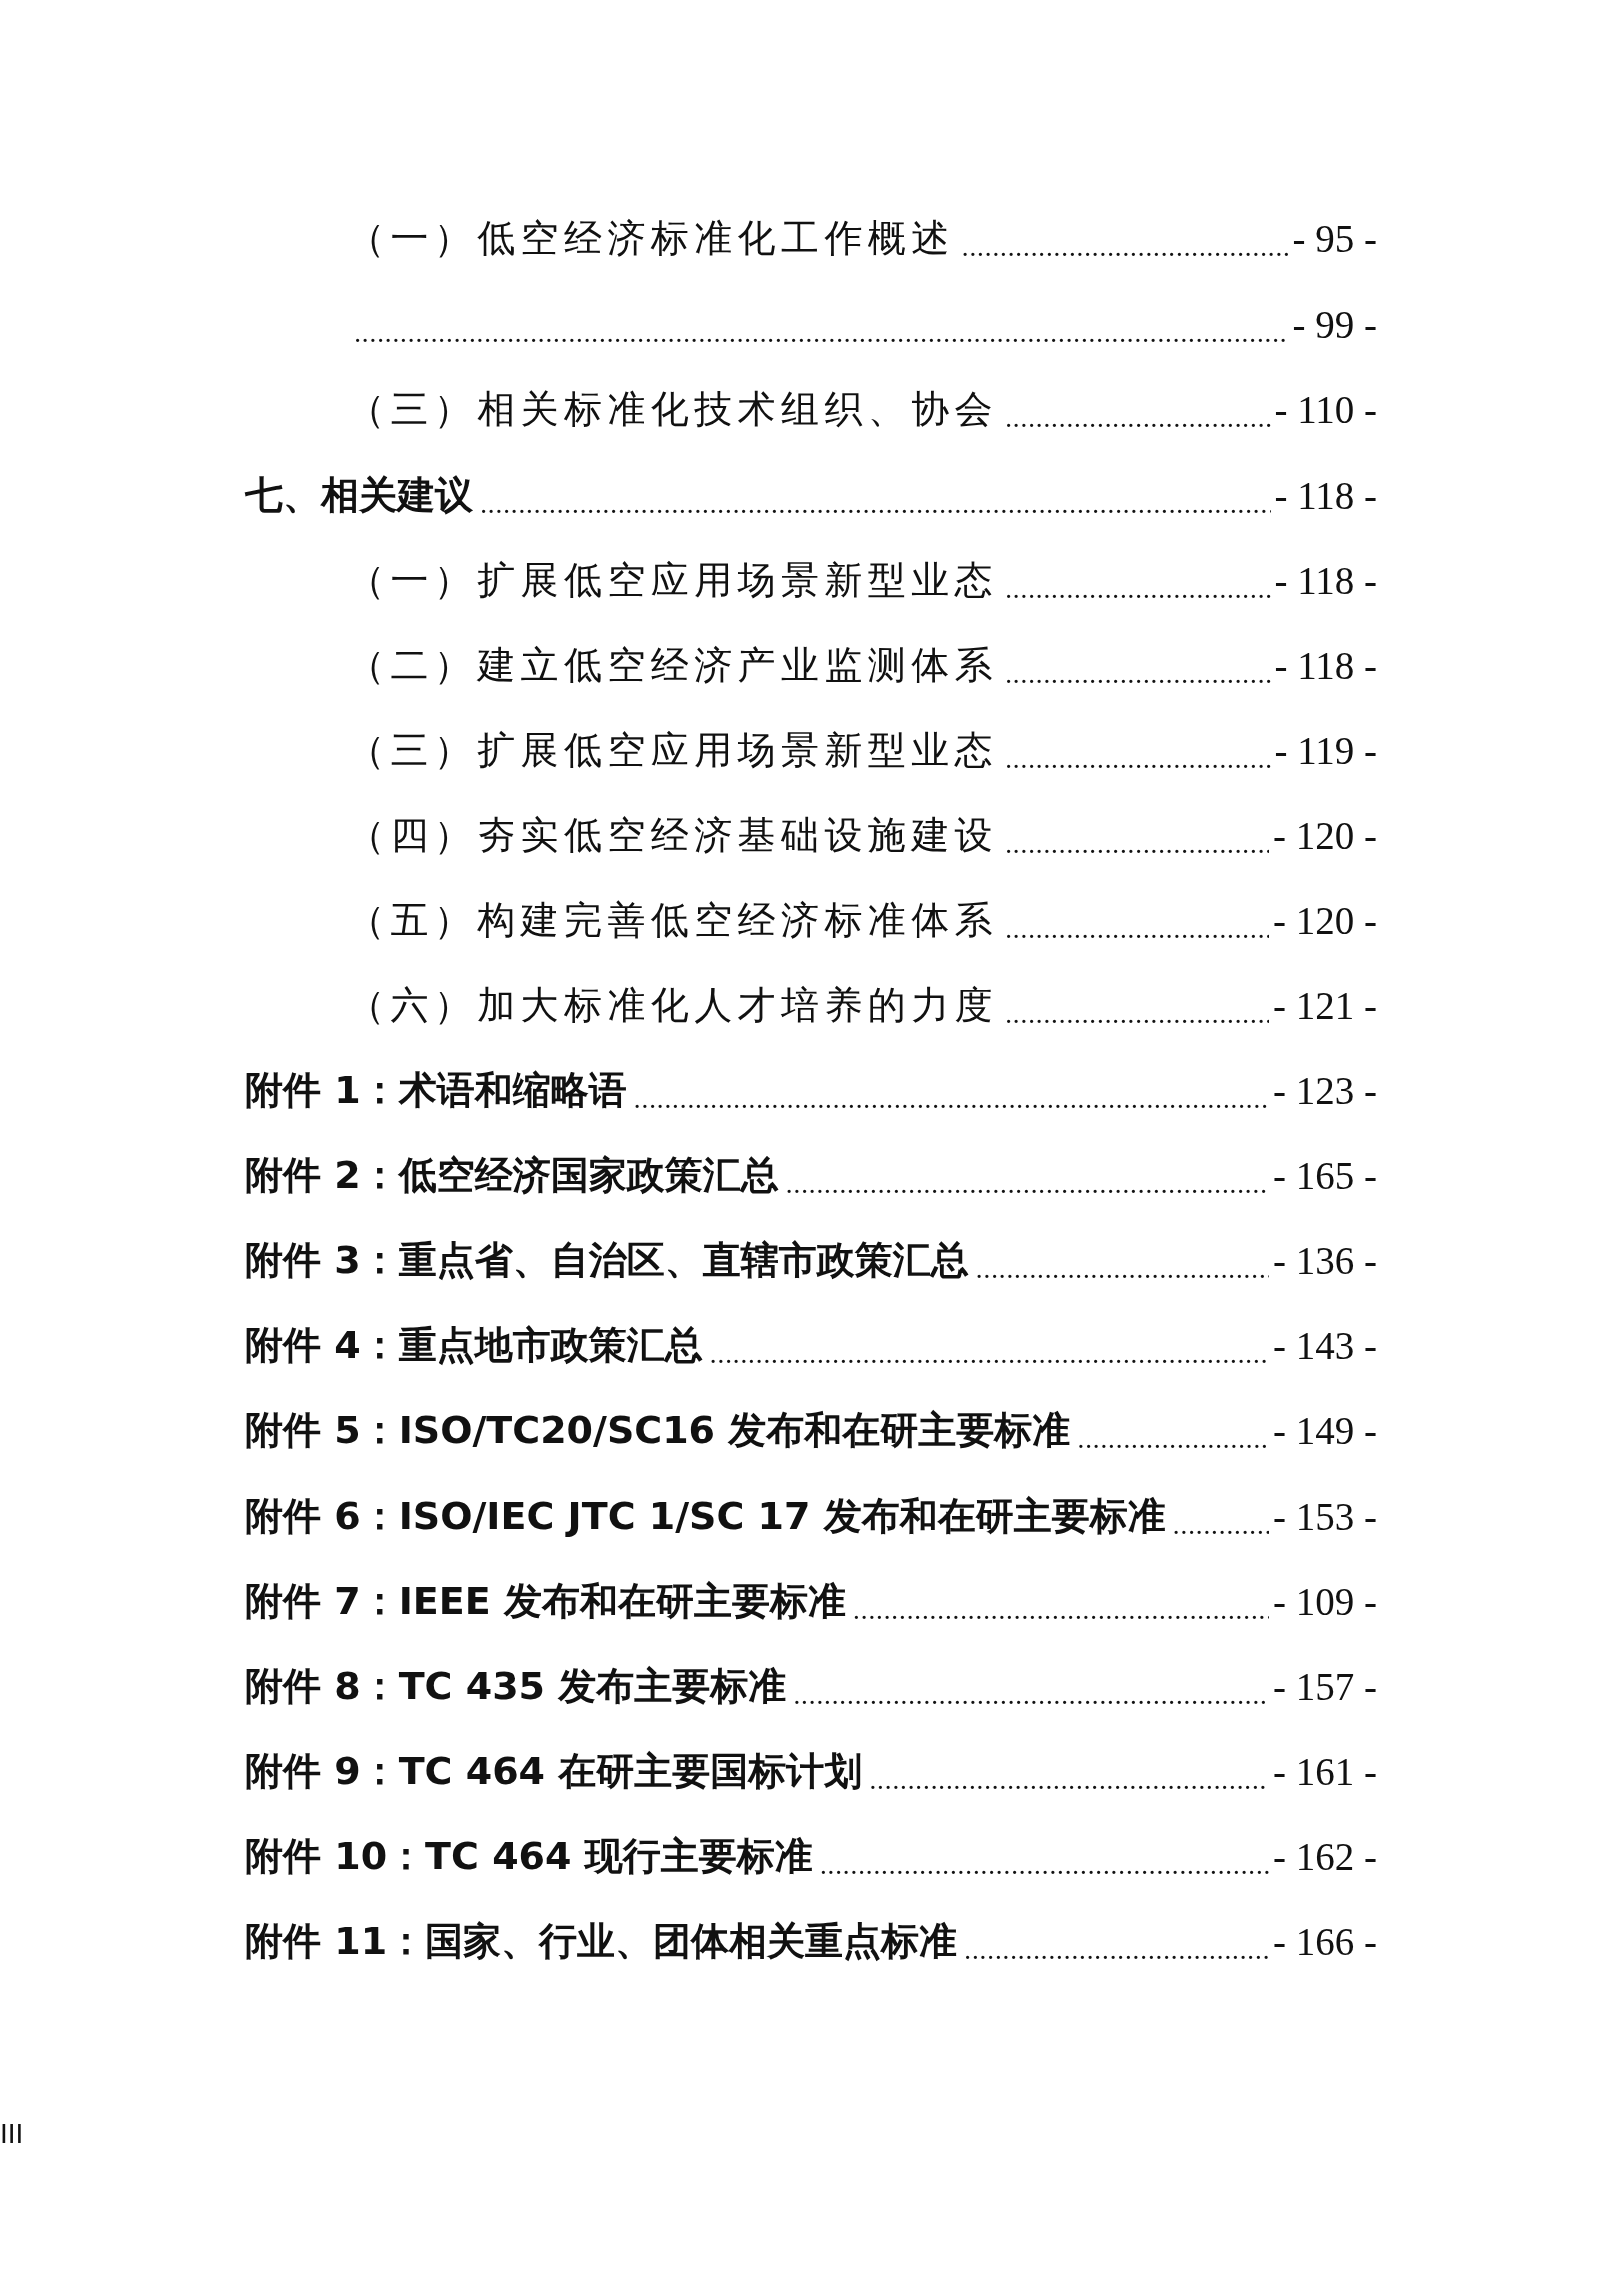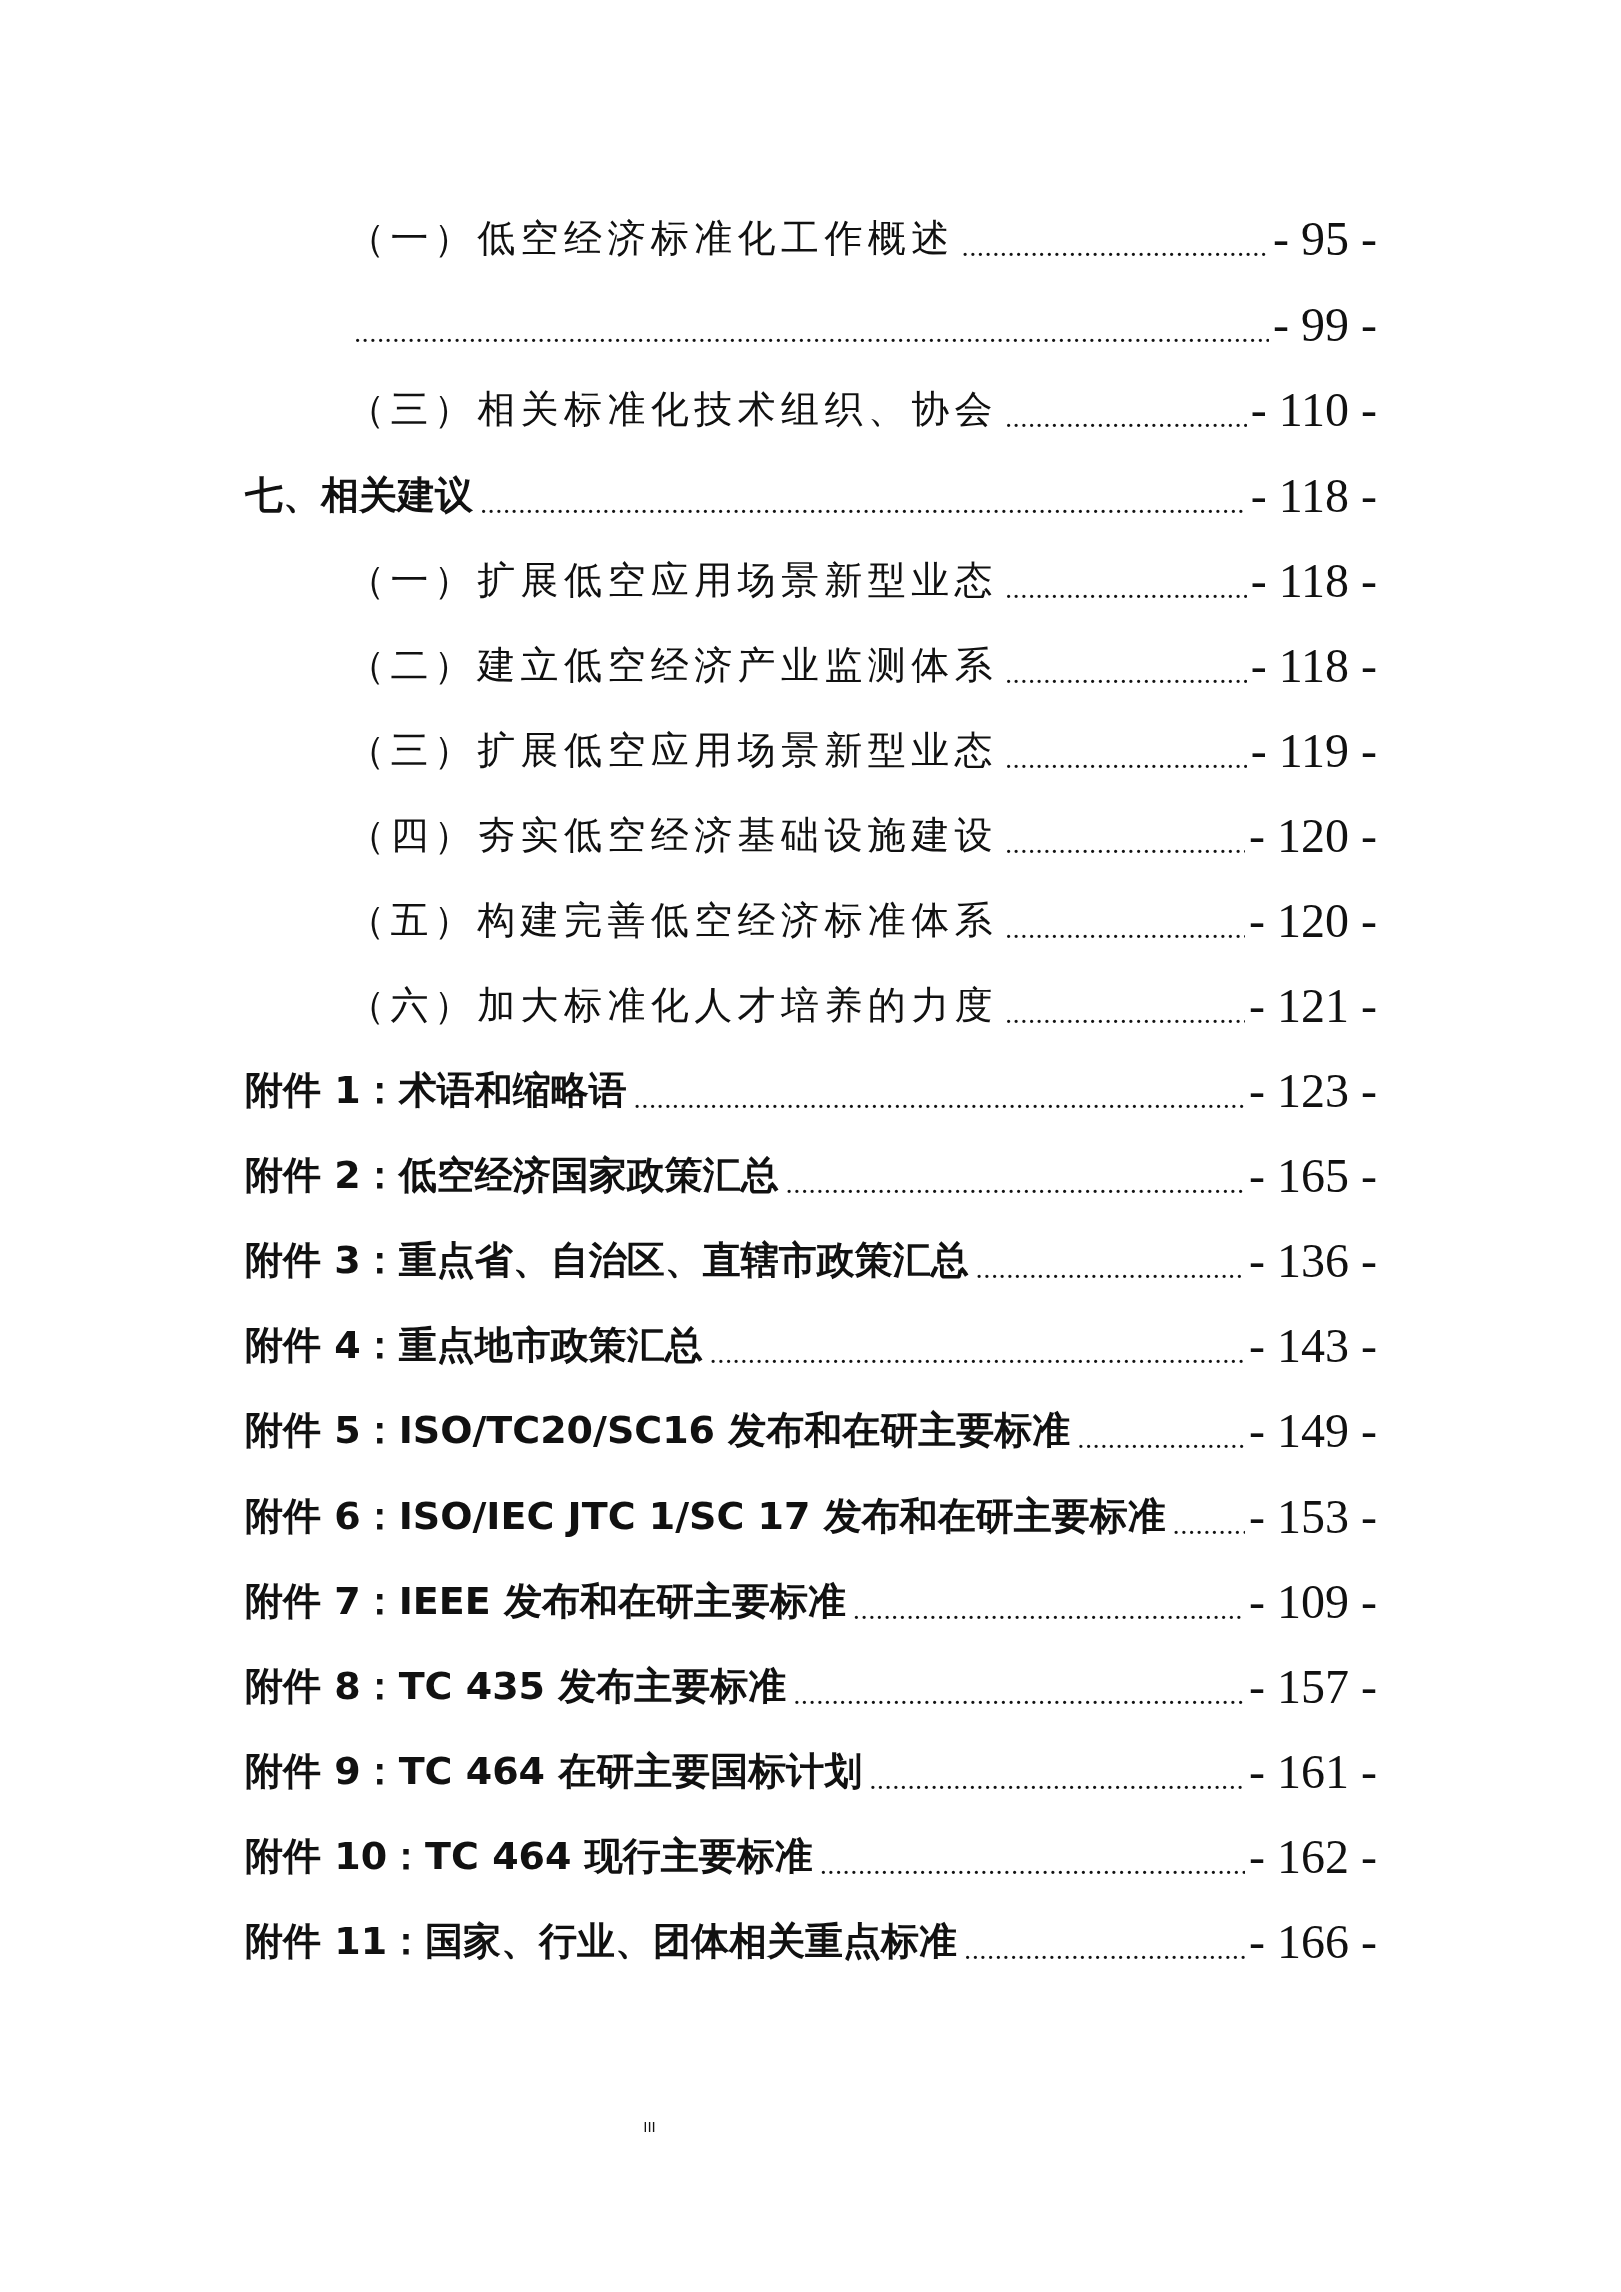--- a/index.html
+++ b/index.html
@@ -10,33 +10,33 @@
     display: flex; align-items: center;
   }
   .row .label { white-space: nowrap; flex: 0 0 auto; }
   .row .dots {
     flex: 1 1 auto; overflow: hidden; white-space: nowrap;
     margin: 0 3.6px 0 7.2px; align-self: flex-end; padding-bottom: 16px;
     font-family: "Liberation Serif", serif; font-size: 27px; letter-spacing: 0.9px; line-height: 18px; height: 19.7px;
   }
   .row .page {
     flex: 0 0 auto; white-space: nowrap;
-    font-family: "Liberation Serif", serif; font-size: 48px;
+    font-family: "Liberation Serif", serif; font-size: 39px;
   }
   .row.sub { padding-left: 347px; width: calc(1377px - 347px); }
   .row.head { padding-left: 245px; width: calc(1377px - 245px); text-align: center; }
   .row.sub .label {
     font-family: Liberation Sans, sans-serif; font-size: 38px; letter-spacing: 5.4px;
   }
   .row.head .label {
     font-family: "DejaVu Sans", "Liberation Sans", sans-serif; font-size: 38px; font-weight: bold;
   }
   .footer {
-    position: absolute; top: 2118px; left: 0; width: 1299px; text-align: center;
-    font-family: "Liberation Sans", sans-serif; font-size: 15px;
+    position: absolute; top: 2118px; left: 0; width: 1299px; 
+    font-family: "Liberation Sans", sans-serif; font-size: 28px;
   }
 </style>
 </head>
 <body>
 
 <div class="toc">
   <div class="row sub" style="top:202px">
     <span class="label">（一）低空经济标准化工作概述</span>
     <span class="dots">............................................................................................................................................................................</span>
     <span class="page">- 95 -</span>

